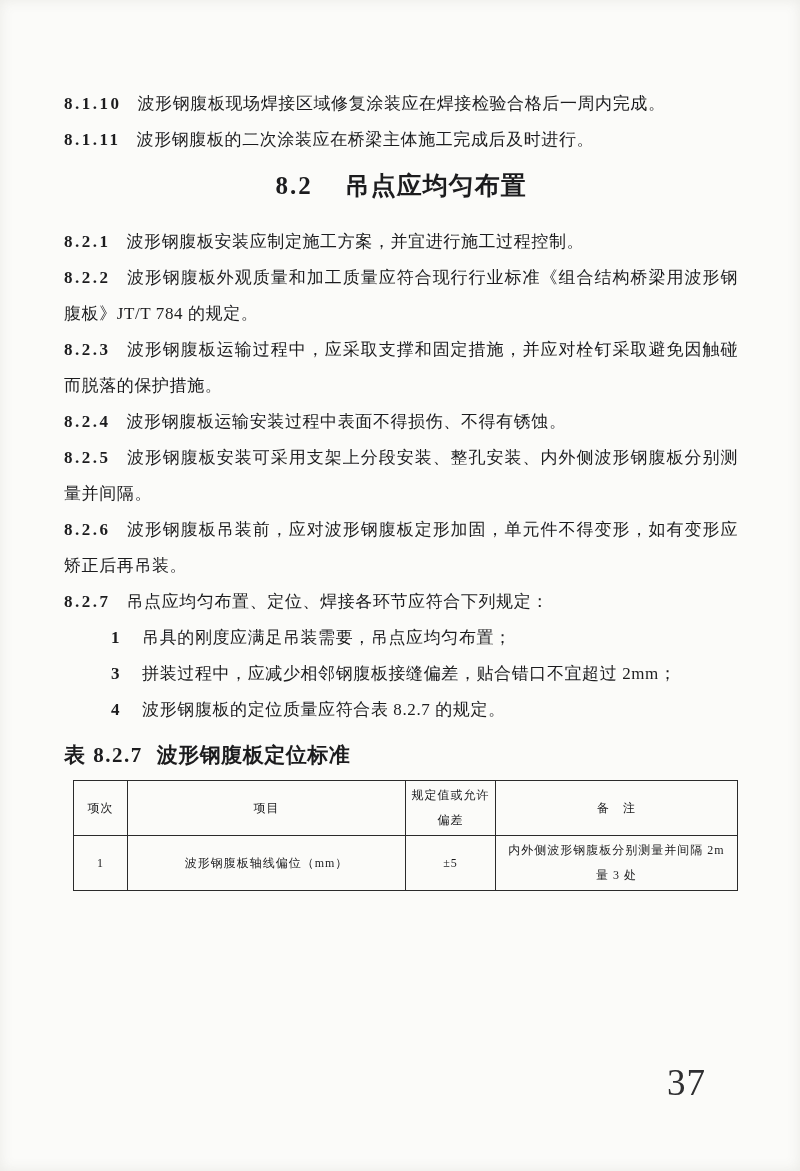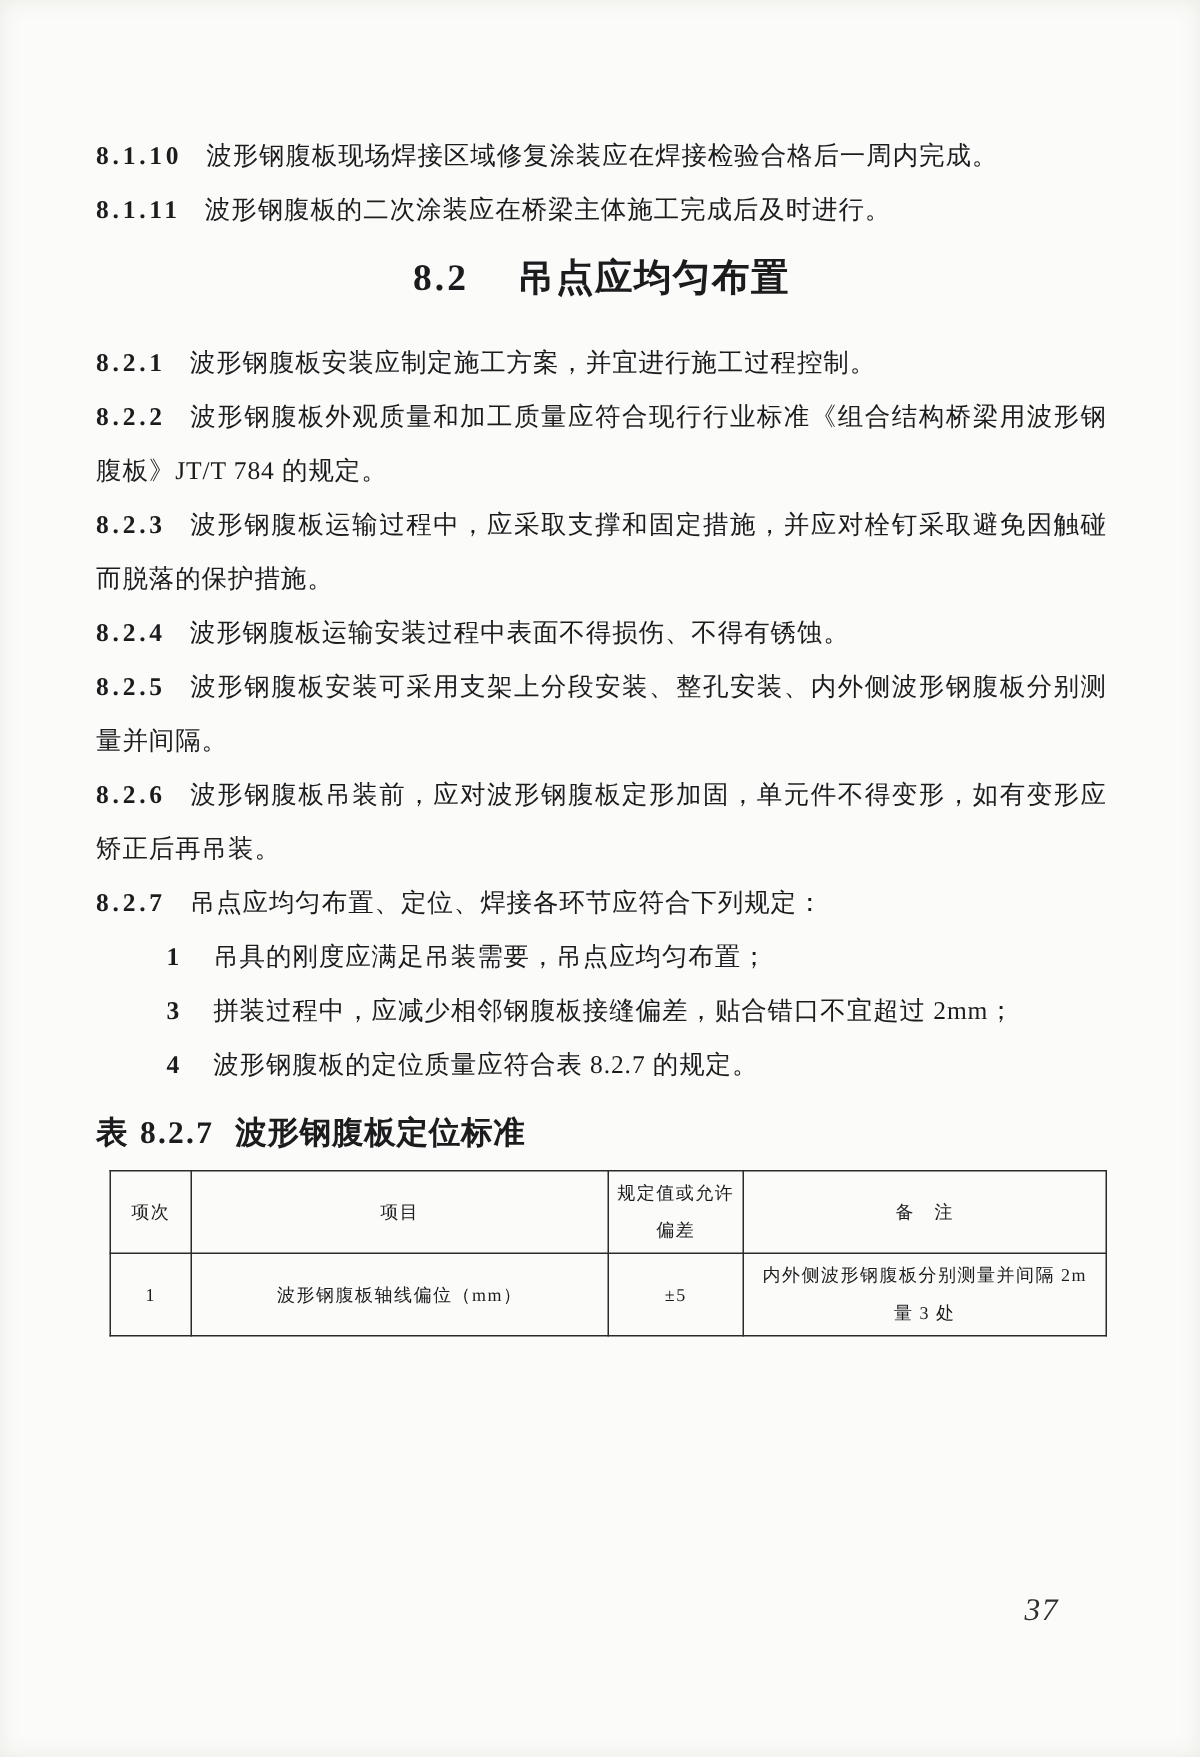--- a/index.html
+++ b/index.html
@@ -81,22 +81,21 @@
     line-height:25px;
     letter-spacing:1px;
   }
   tr.hdr{height:54px;}
   tr.row{height:52px;}
   td.note{font-size:19px;letter-spacing:0.5px;line-height:25px;}
   .pageno{
     position:absolute;
     top:1061px;
     right:94px;
-    font-size:21px;
-    font-style:italic;
+    font-size:37px;
     color:#2e2e30;
     letter-spacing:1px;
   }
 </style>
 </head>
 <body>
 
 <div class="page">
 
   <p class="para"><span class="cnum">8.1.10</span><span class="ctext">波形钢腹板现场焊接区域修复涂装应在焊接检验合格后一周内完成。</span></p>

